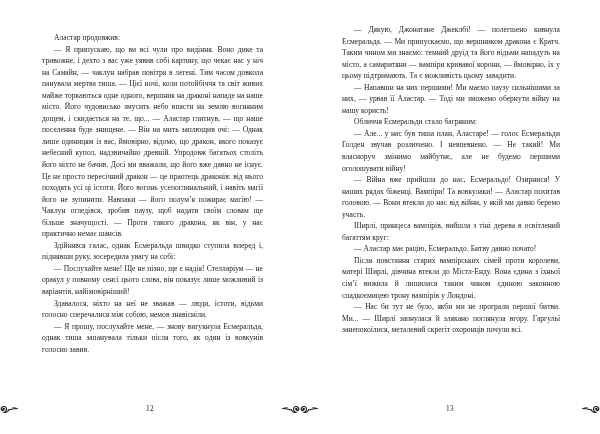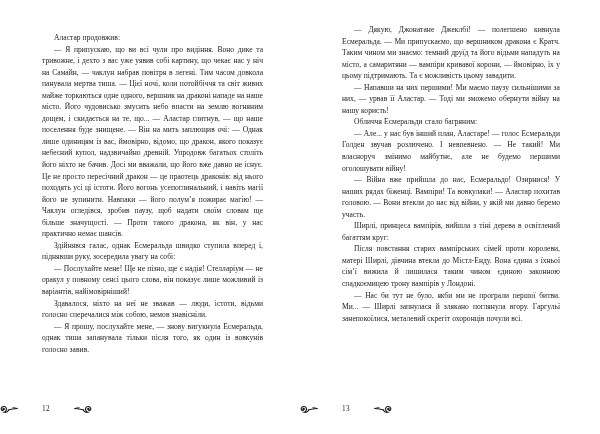--- a/index.html
+++ b/index.html
@@ -49,21 +49,21 @@
     color: #1b1b1b;
     -webkit-font-smoothing: antialiased;
   }
   .page-footer {
     position: absolute;
     left: 0;
     right: 0;
     bottom: 18px;
     display: flex;
     align-items: center;
-    justify-content: flex-start;
+    justify-content: space-between;
     gap: 16px;
     height: 14px;
   }
   .folio-num {
     font-size: 7.3px;
     color: #1b1b1b;
     line-height: 1;
     letter-spacing: 0.3px;
   }
   .orn {
@@ -107,23 +107,24 @@
         </svg>
       </span>
     </div>
   </div>
 
   <div class="page page-right">
     <div class="text-block">
       <p class="para">— Дякую, Джонатане Джеклбі! — полегшено кивнула Есмеральда. — Ми припускаємо, що вершником дракона є Кратч. Таким чином ми знаємо: темний друїд та його відьми нападуть на місто, а самаритяни — вампіри кривавої корони, — ймовірно, їх у цьому підтримають. Та є можливість цьому завадити.</p>
       <p class="para">— Напавши на них першими! Ми маємо паузу сильнішими за них, — урвав її Аластар. — Тоді ми зможемо обернути війну на нашу користь!</p>
       <p class="para">Обличчя Есмеральди стало багряним:</p>
-      <p class="para">— Але... у нас був інший план, Аластаре! — голос Есмеральди Голден звучав розлючено. І невпевнено. — Не такий! Ми власноруч змінимо майбутнє, але не будемо першими оголошувати війну!</p>
+      <p class="para">— Але... у нас був тиша план, Аластаре! — голос Есмеральди Голден звучав розлючено. І невпевнено. — Не такий! Ми власноруч змінимо майбутнє, але не будемо першими оголошувати війну!</p>
       <p class="para">— Війна вже прийшла до нас, Есмеральдо! Озирнися! У наших рядах біженці. Вампіри! Та вовкулаки! — Аластар похитав головою. — Вони втекли до нас від війни, у якій ми давно беремо участь.</p>
       <p class="para">Ширлі, принцеса вампірів, вийшла з тіні дерева в освітлений багаттям круг:</p>
+      <p class="para">— Аластар має рацію, Есмеральдо. Битву давно почато!</p>
       <p class="para">Після повстання старих вампірських сімей проти королеви, матері Ширлі, дівчина втекла до Містл-Енду. Вона єдина з їхньої сім’ї вижила й лишилася таким чином єдиною законною спадкоємицею трону вампірів у Лондоні.</p>
       <p class="para">— Нас би тут не було, якби ми не програли першої битви. Ми... — Ширлі запнулася й злякано поглянула вгору. Гаргульї занепокоїлися, металевий скрегіт охоронців почули всі.</p>
     </div>
     <div class="page-footer">
       <span class="orn orn-left">
         <svg viewBox="0 0 26 12" width="26" height="12" aria-hidden="true">
           <path d="M3.2 7.6 C1.2 7.6 0.6 5.6 1.8 4.3 C3.0 3.0 5.4 3.3 6.2 4.9 C7.0 6.5 6.0 8.6 4.2 9.2 C5.9 9.6 7.8 8.7 8.6 7.2" fill="none" stroke="#1b1b1b" stroke-width="1.15" stroke-linecap="round"></path>
           <circle cx="3.6" cy="5.9" r="1.25" fill="#1b1b1b"></circle>
           <path d="M8.2 7.0 C11.0 6.1 14.0 5.6 17.2 5.5" fill="none" stroke="#1b1b1b" stroke-width="1.05" stroke-linecap="round"></path>
           <path d="M17.2 5.5 C15.6 5.0 14.2 4.6 12.9 4.6" fill="none" stroke="#1b1b1b" stroke-width="0.85" stroke-linecap="round"></path>

